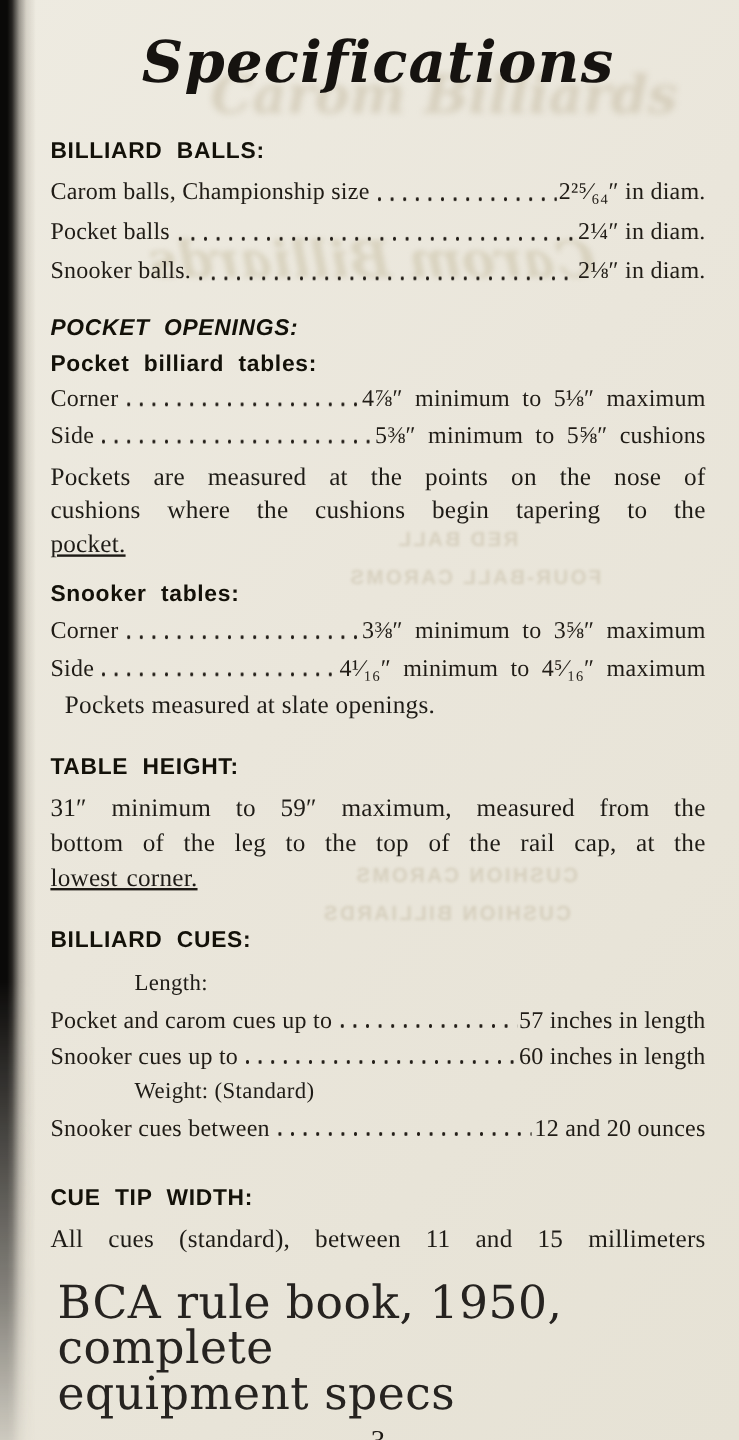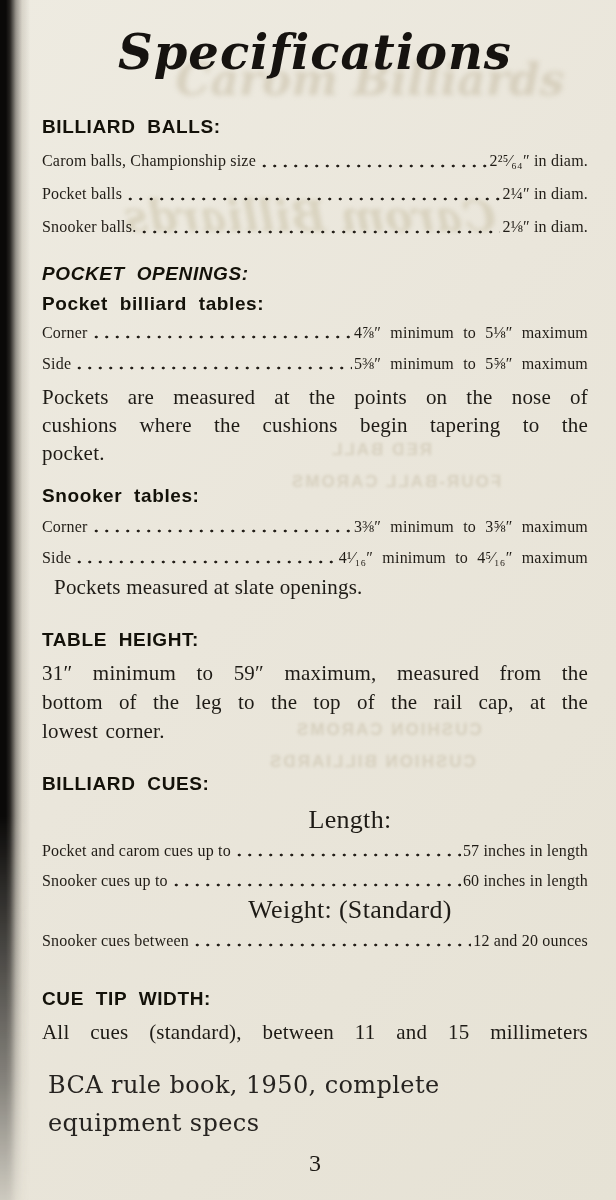--- a/index.html
+++ b/index.html
@@ -61,50 +61,50 @@
     height: 64px; line-height: 60px;
   }
   .sec-h, .sub-h {
     font-family: "Liberation Sans", "DejaVu Sans", sans-serif;
     font-weight: 700; color: #131109;
     font-size: 19px; line-height: 22px;
     letter-spacing: 0.6px; word-spacing: 6px;
   }
   .row {
     display: flex; align-items: flex-end;
-    font-size: 16px; line-height: 33px; color: #201c16;
+    font-size: 20px; line-height: 33px; color: #201c16;
   }
   .row.tight { line-height: 31px; }
   .row.cue   { line-height: 30px; }
   .lbl { white-space: nowrap; letter-spacing: 0.2px; }
   .val { white-space: nowrap; letter-spacing: 0.2px; }
   .val.wide { word-spacing: 5px; }
   .dots {
     align-self: stretch; flex: 1 1 auto; min-width: 16px;
     margin: 0 2px 0 1px;
     background: radial-gradient(circle, #241f19 1.3px, rgba(0,0,0,0) 1.65px);
     background-repeat: repeat-x;
     background-size: 10.5px 8px;
     background-position: left 2px bottom 7px;
   }
   .para-line {
     font-size: 21px; line-height: 28px; letter-spacing: 0.2px;
     text-align: justify; text-align-last: justify; word-spacing: 2px;
   }
-  .para-line.lastline { text-align-last: left; }
+  .para-line.lastline { text-align-last: left; text-decoration: underline; }
   .para-th { line-height: 29px; }
   .note-line { font-size: 21px; line-height: 28px; letter-spacing: 0.2px; margin-left: 12px; }
-  .indent { padding-left: 70px; font-size: 26px; line-height: 28px; letter-spacing: 0.3px; text-align: center; }
+  .indent { padding-left: 70px; font-size: 19px; line-height: 28px; letter-spacing: 0.3px; }
   .justify-full {
     font-size: 21px; line-height: 28px; letter-spacing: 0.2px;
     text-align: justify; text-align-last: justify; word-spacing: 6px;
   }
   .caption {
     font-family: "DejaVu Serif", serif;
-    font-size: 24px; line-height: 38px; color: #262320;
+    font-size: 38px; line-height: 38px; color: #262320;
     letter-spacing: 0.4px; padding-left: 6px;
   }
   .pagenum {
     text-align: center; font-size: 24px; line-height: 26px; color: #1c1914;
   }
   
   .mt-balls-h { margin-top: 30px; }
   .mt-balls-rows { margin-top: 6px; }
   .mt-po-h { margin-top: 20px; font-style: italic; }
   .mt-pt-sub { margin-top: 8px; }
@@ -162,21 +162,21 @@
     <div class="sub-h mt-pt-sub">Pocket billiard tables:</div>
     <div class="mt-pt-rows">
       <div class="row tight">
         <span class="lbl">Corner</span>
         <span class="dots"></span>
         <span class="val wide">4⅞″ minimum to 5⅛″ maximum</span>
       </div>
       <div class="row tight">
         <span class="lbl">Side</span>
         <span class="dots"></span>
-        <span class="val wide">5⅜″ minimum to 5⅝″ maximum</span>
+        <span class="val wide">5⅜″ minimum to 5⅝″ cushions</span>
       </div>
     </div>
     <div class="mt-pt-note">
       <div class="para-line">Pockets are measured at the points on the nose of</div>
       <div class="para-line">cushions where the cushions begin tapering to the</div>
       <div class="para-line lastline">pocket.</div>
     </div>
 
     <div class="sub-h mt-sn-sub">Snooker tables:</div>
     <div class="mt-sn-rows">

